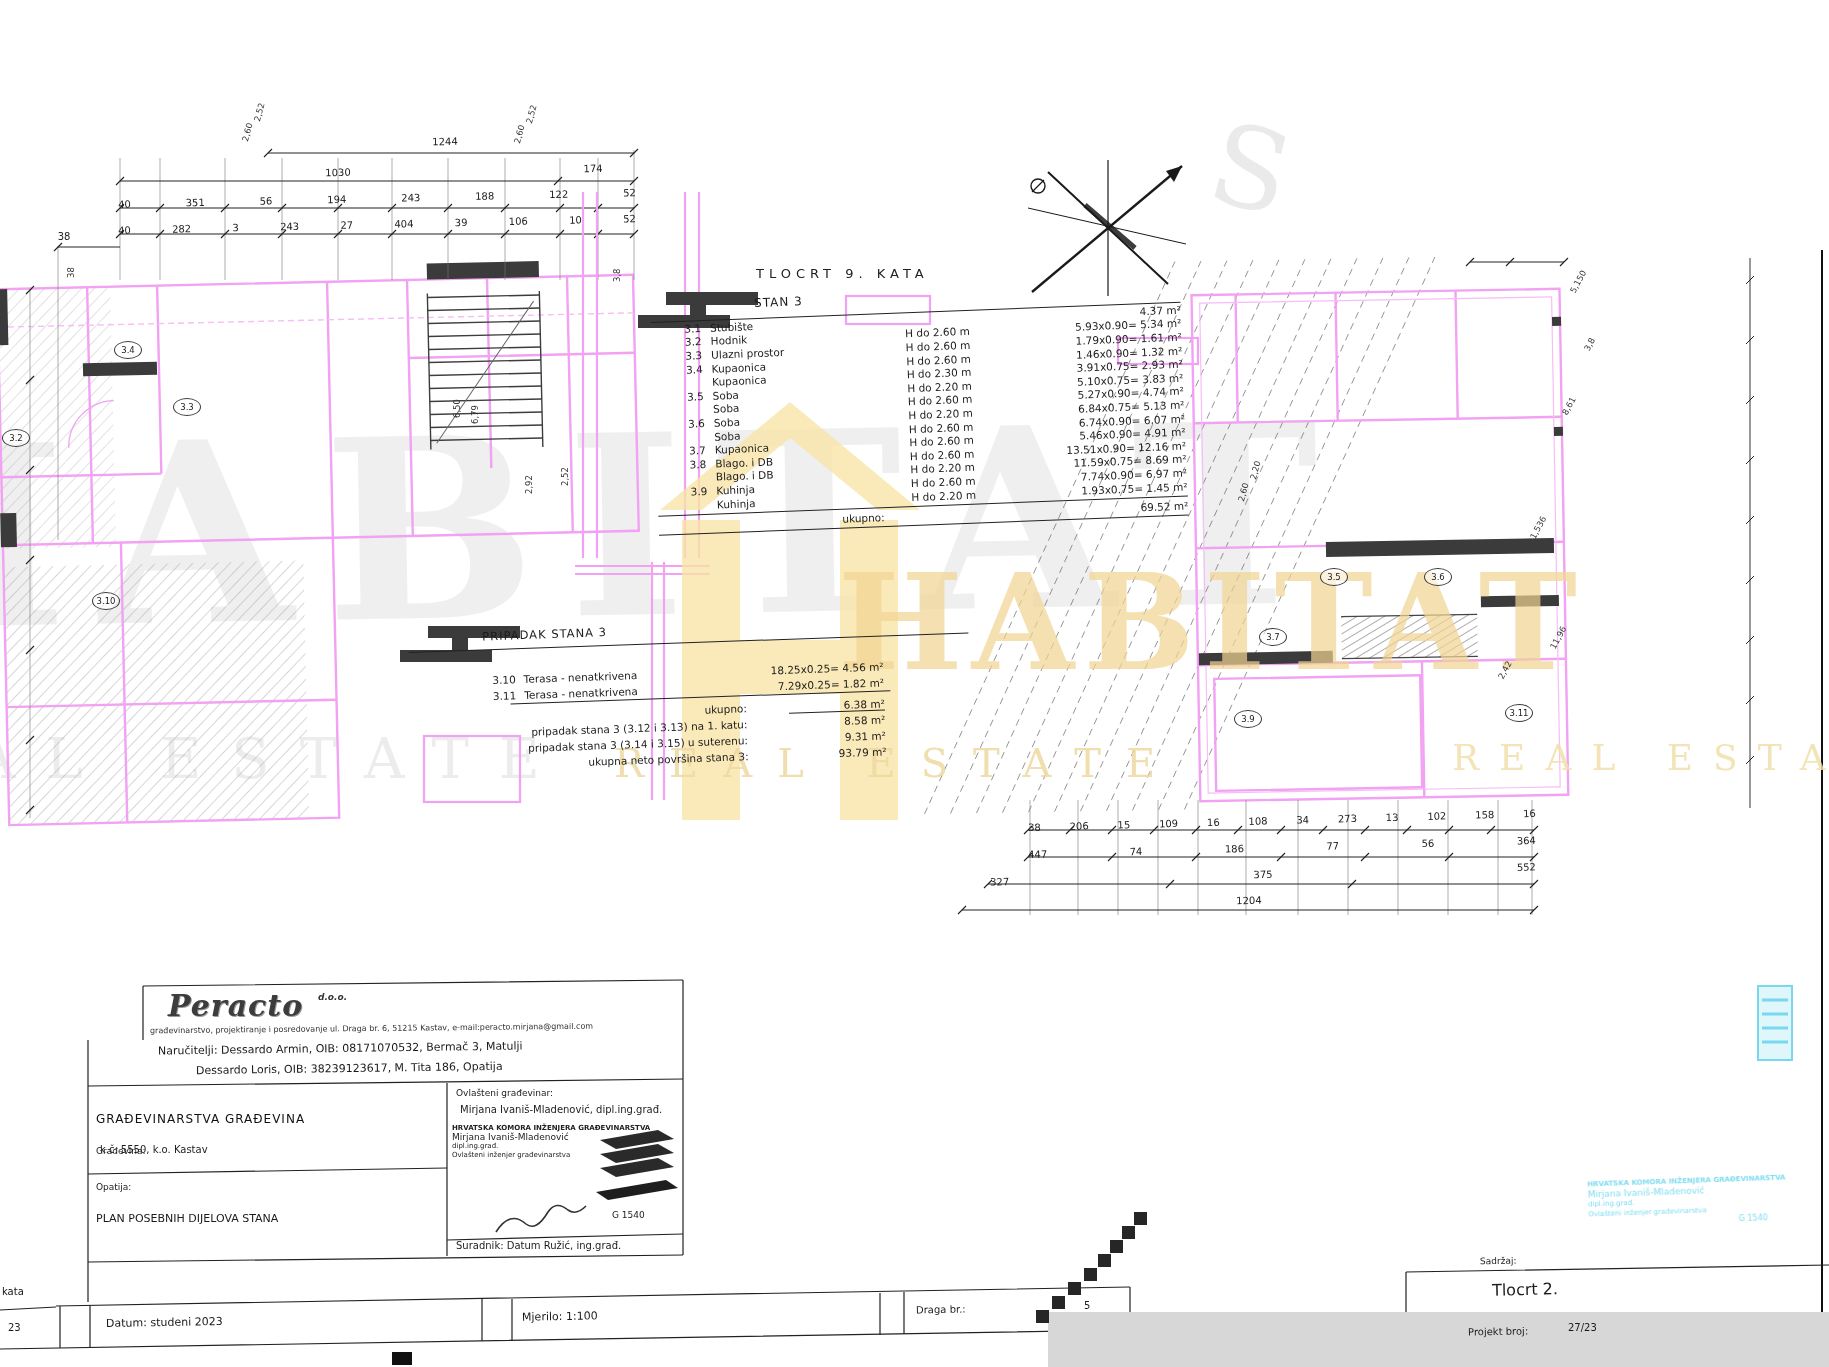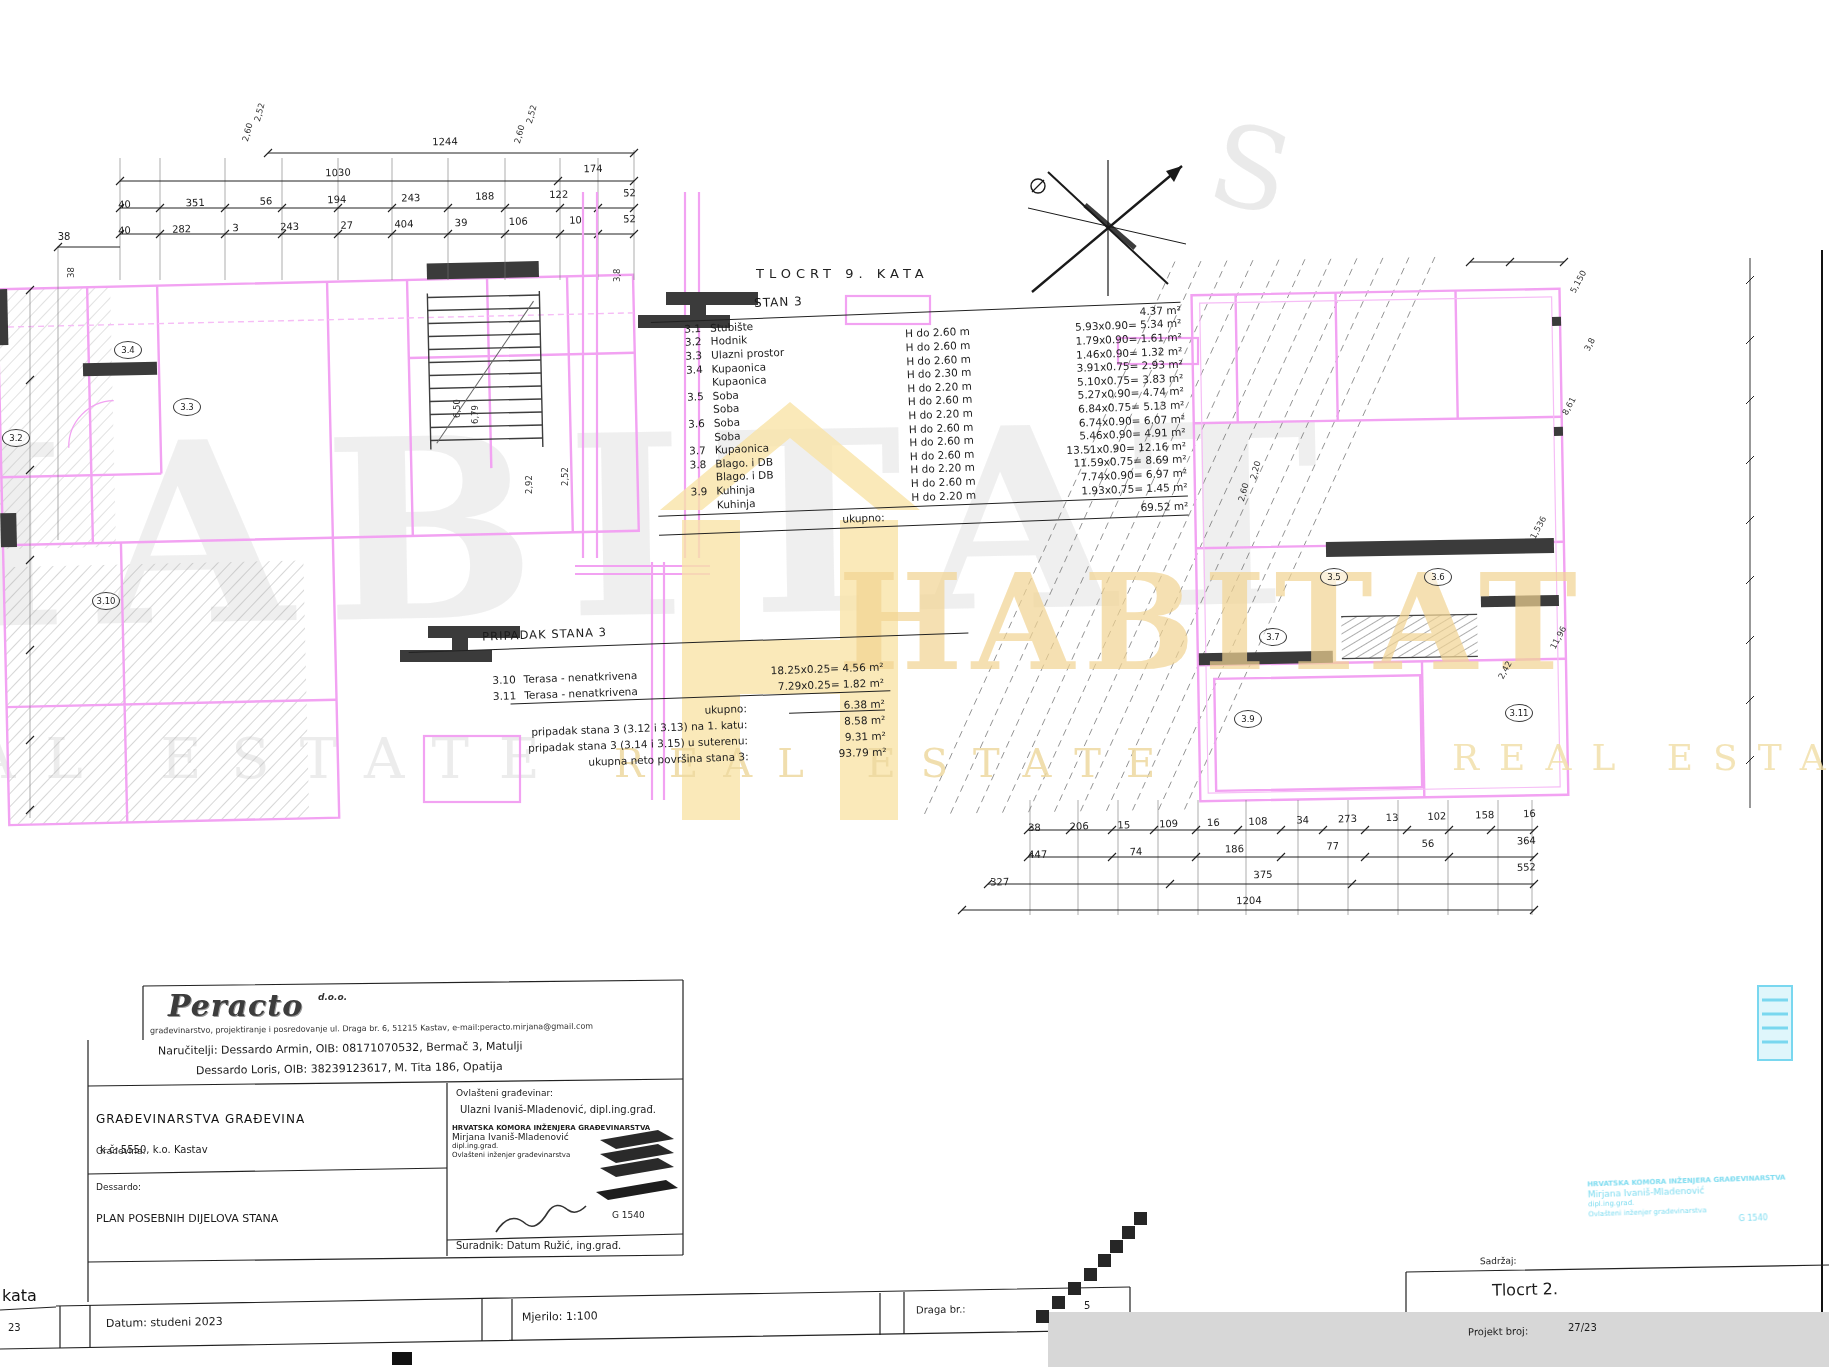--- a/index.html
+++ b/index.html
@@ -51,21 +51,21 @@
   .srow{display:flex;width:474px;height:16px;font-size:10.5px;align-items:center;white-space:nowrap}
   .slbl{flex:1;text-align:right;padding-right:42px}
   .sval{width:96px;text-align:right}
   .uline{border-bottom:1.1px solid #222}
   
   .tb{position:absolute;z-index:4;white-space:nowrap}
   .logo{font-family:"DejaVu Serif",serif;font-style:italic;font-weight:bold;font-size:30px;color:#3c3c3c;
     letter-spacing:1px;text-shadow:1px 1px 0 #9a9a9a}
   .logo-doo{font-size:9px;font-weight:bold;color:#333;font-style:italic}
   .t8{font-size:8px;color:#333}.t9{font-size:9px;color:#222}.t10{font-size:10px;color:#1c1c1c}
-  .t11{font-size:11px;color:#1a1a1a}.t12{font-size:12px;color:#111}.t13{font-size:16px;color:#111}
+  .t11{font-size:11px;color:#1a1a1a}.t12{font-size:12px;color:#111}.t13{font-size:10px;color:#111}
   .stamp-blk{position:absolute;z-index:4;font-size:7px;color:#222;line-height:9px;white-space:nowrap}
   .stamp-cyn{position:absolute;z-index:3;color:#7edcf0;line-height:10px;font-size:7px;white-space:nowrap;
     transform:rotate(-2deg);filter:blur(.3px)}
 </style>
 </head>
 <body>
 
 <div id="canvas">
 
   <div class="wm-gray-brand">HABITAT</div>
@@ -494,24 +494,24 @@
   <div class="rc" style="left:1505px;top:704px">3.11</div>
 
   <div class="tb logo" style="left:168px;top:988px">Peracto</div>
   <span class="tb logo-doo" style="left:318px;top:992px">d.o.o.</span>
   <div class="tb t8" style="left:150px;top:1024px;transform:rotate(-0.6deg)">građevinarstvo, projektiranje i posredovanje   ul. Draga br. 6, 51215 Kastav, e-mail:peracto.mirjana@gmail.com</div>
   <div class="tb t11" style="left:158px;top:1042px;transform:rotate(-0.8deg)">Naručitelji: Dessardo Armin, OIB: 08171070532, Bermač 3, Matulji</div>
   <div class="tb t11" style="left:196px;top:1062px;transform:rotate(-0.8deg)">Dessardo Loris, OIB: 38239123617, M. Tita 186, Opatija</div>
   <div class="tb t9" style="left:96px;top:1146px">Građevina:</div>
   <div class="tb t12" style="left:96px;top:1112px;letter-spacing:1px">GRAĐEVINARSTVA GRAĐEVINA</div>
   <div class="tb t10" style="left:100px;top:1144px">k.č. 5550, k.o. Kastav</div>
-  <div class="tb t9" style="left:96px;top:1182px">Dessardo:</div>
+  <div class="tb t9" style="left:96px;top:1182px">Opatija:</div>
   <div class="tb t11" style="left:96px;top:1212px">PLAN POSEBNIH DIJELOVA STANA</div>
   <div class="tb t9" style="left:456px;top:1088px">Ovlašteni građevinar:</div>
-  <div class="tb t10" style="left:460px;top:1104px">Ulazni Ivaniš-Mladenović, dipl.ing.građ.</div>
+  <div class="tb t10" style="left:460px;top:1104px">Mirjana Ivaniš-Mladenović, dipl.ing.građ.</div>
   <div class="stamp-blk" style="left:452px;top:1124px">
     <div style="font-weight:bold">HRVATSKA KOMORA INŽENJERA GRAĐEVINARSTVA</div>
     <div style="font-size:9px">Mirjana Ivaniš-Mladenović</div>
     <div>dipl.ing.građ.</div>
     <div>Ovlašteni inženjer građevinarstva</div>
   </div>
   <div class="tb t9" style="left:612px;top:1210px">G 1540</div>
   <div class="tb t10" style="left:456px;top:1240px">Suradnik: Datum Ružić, ing.građ.</div>
   <div class="tb t13" style="left:2px;top:1286px">kata</div>
   <div class="tb t10" style="left:8px;top:1322px">23</div>

